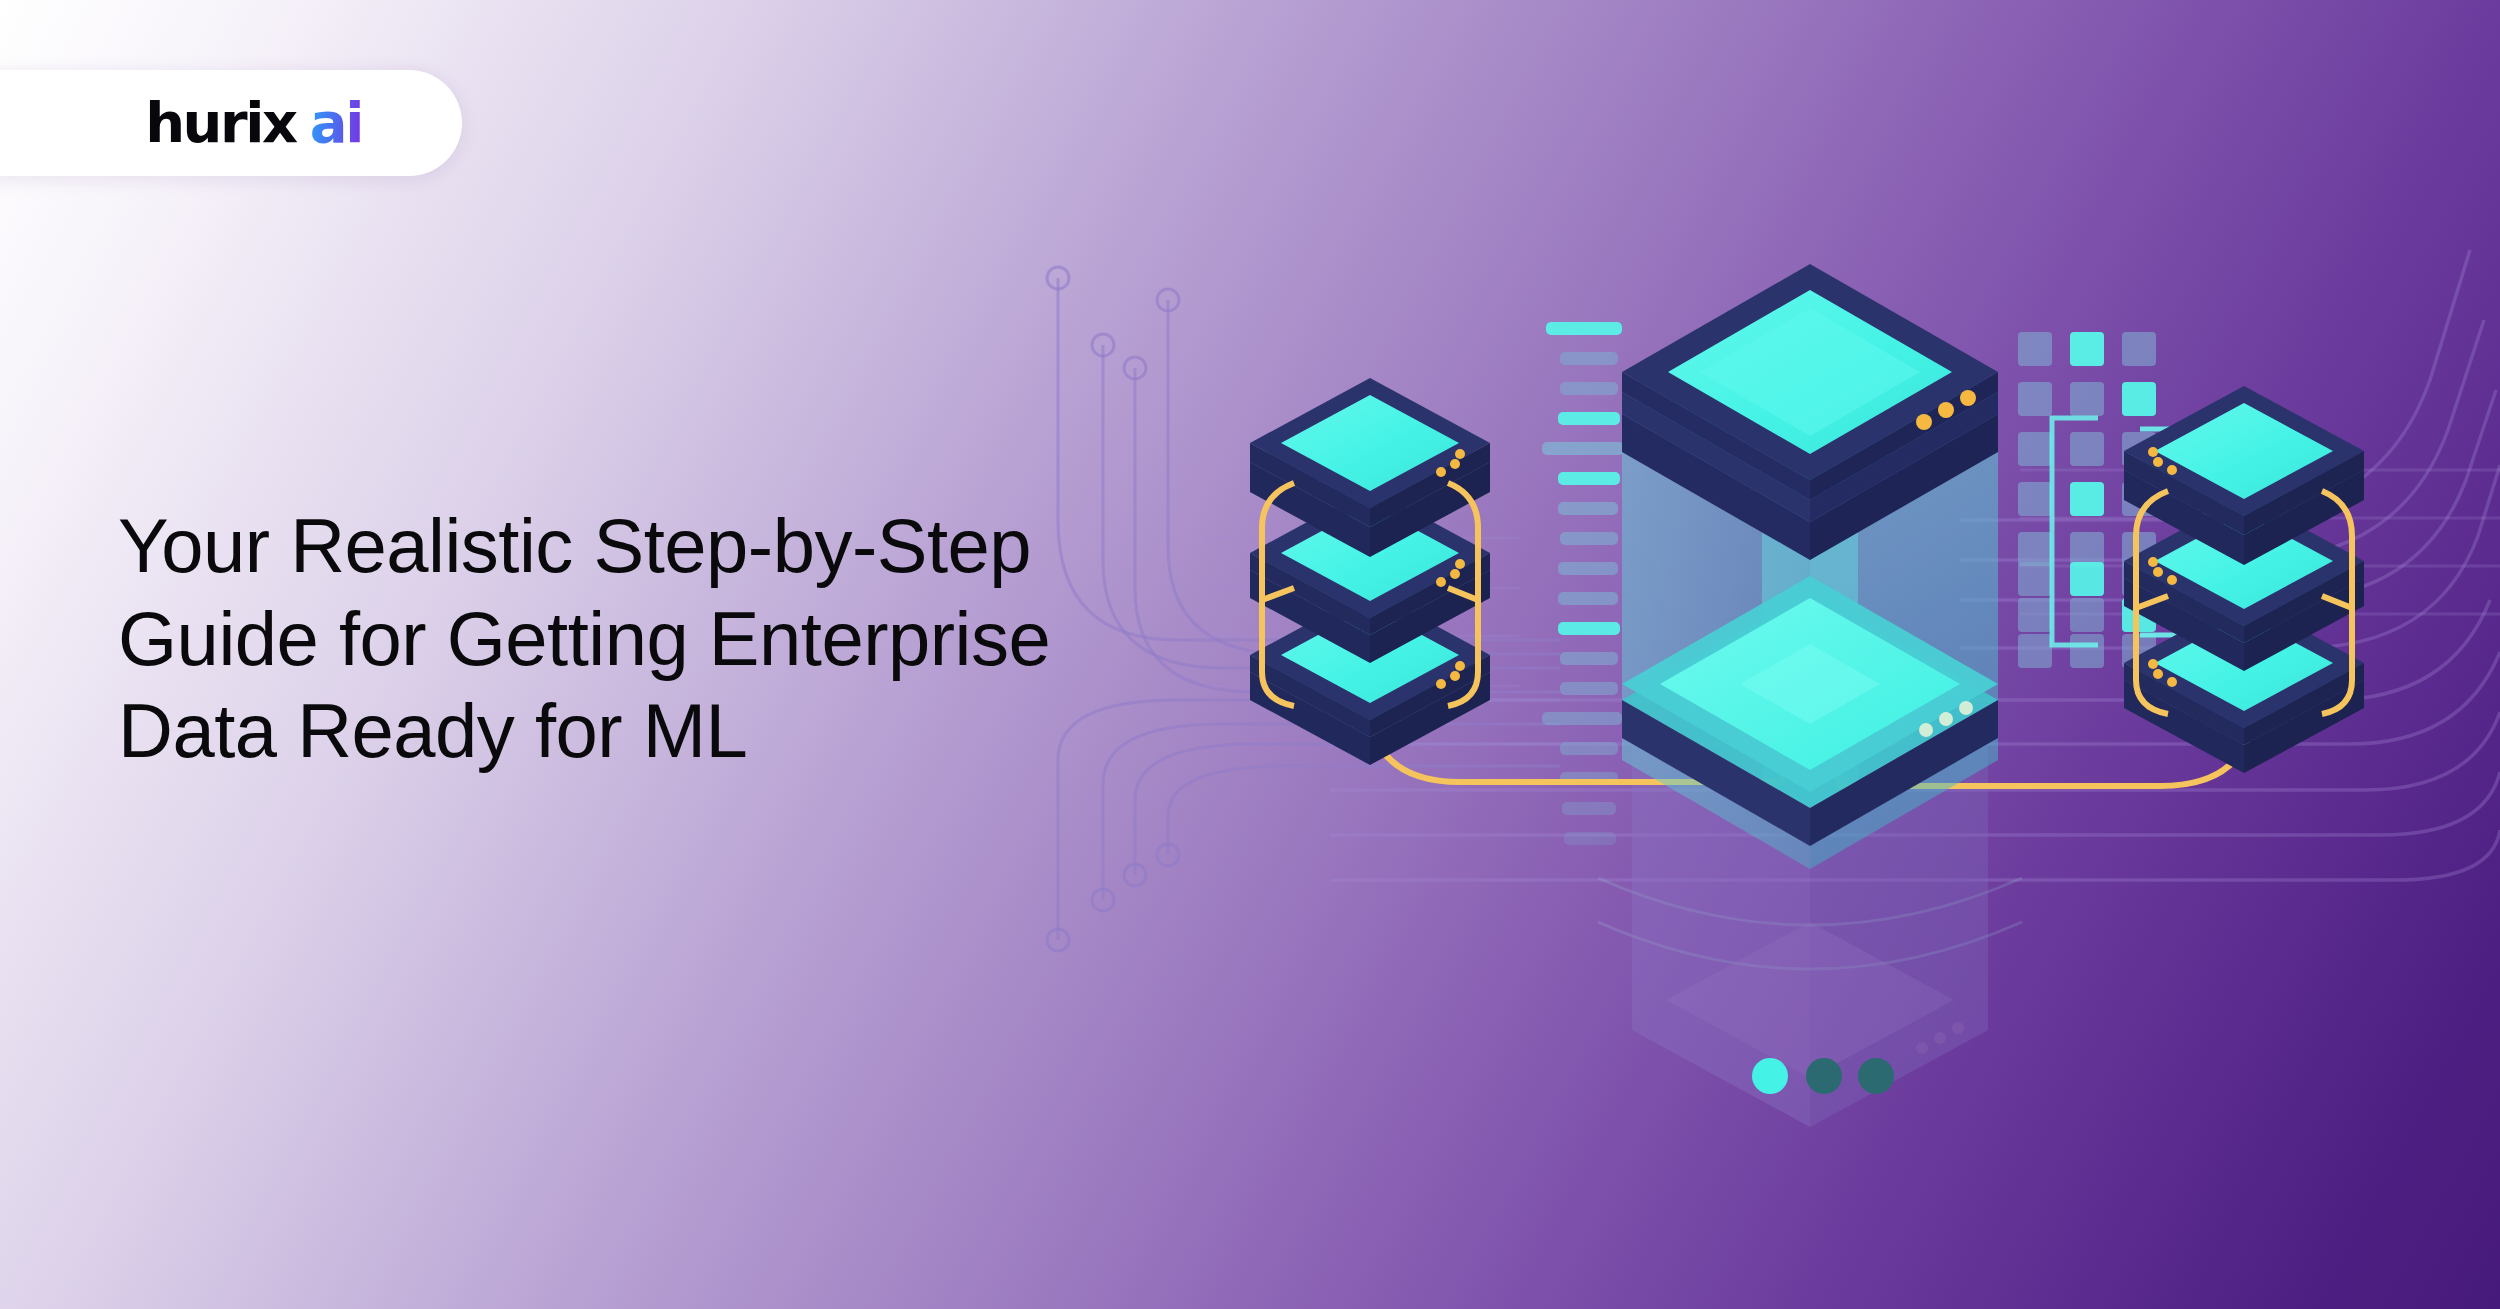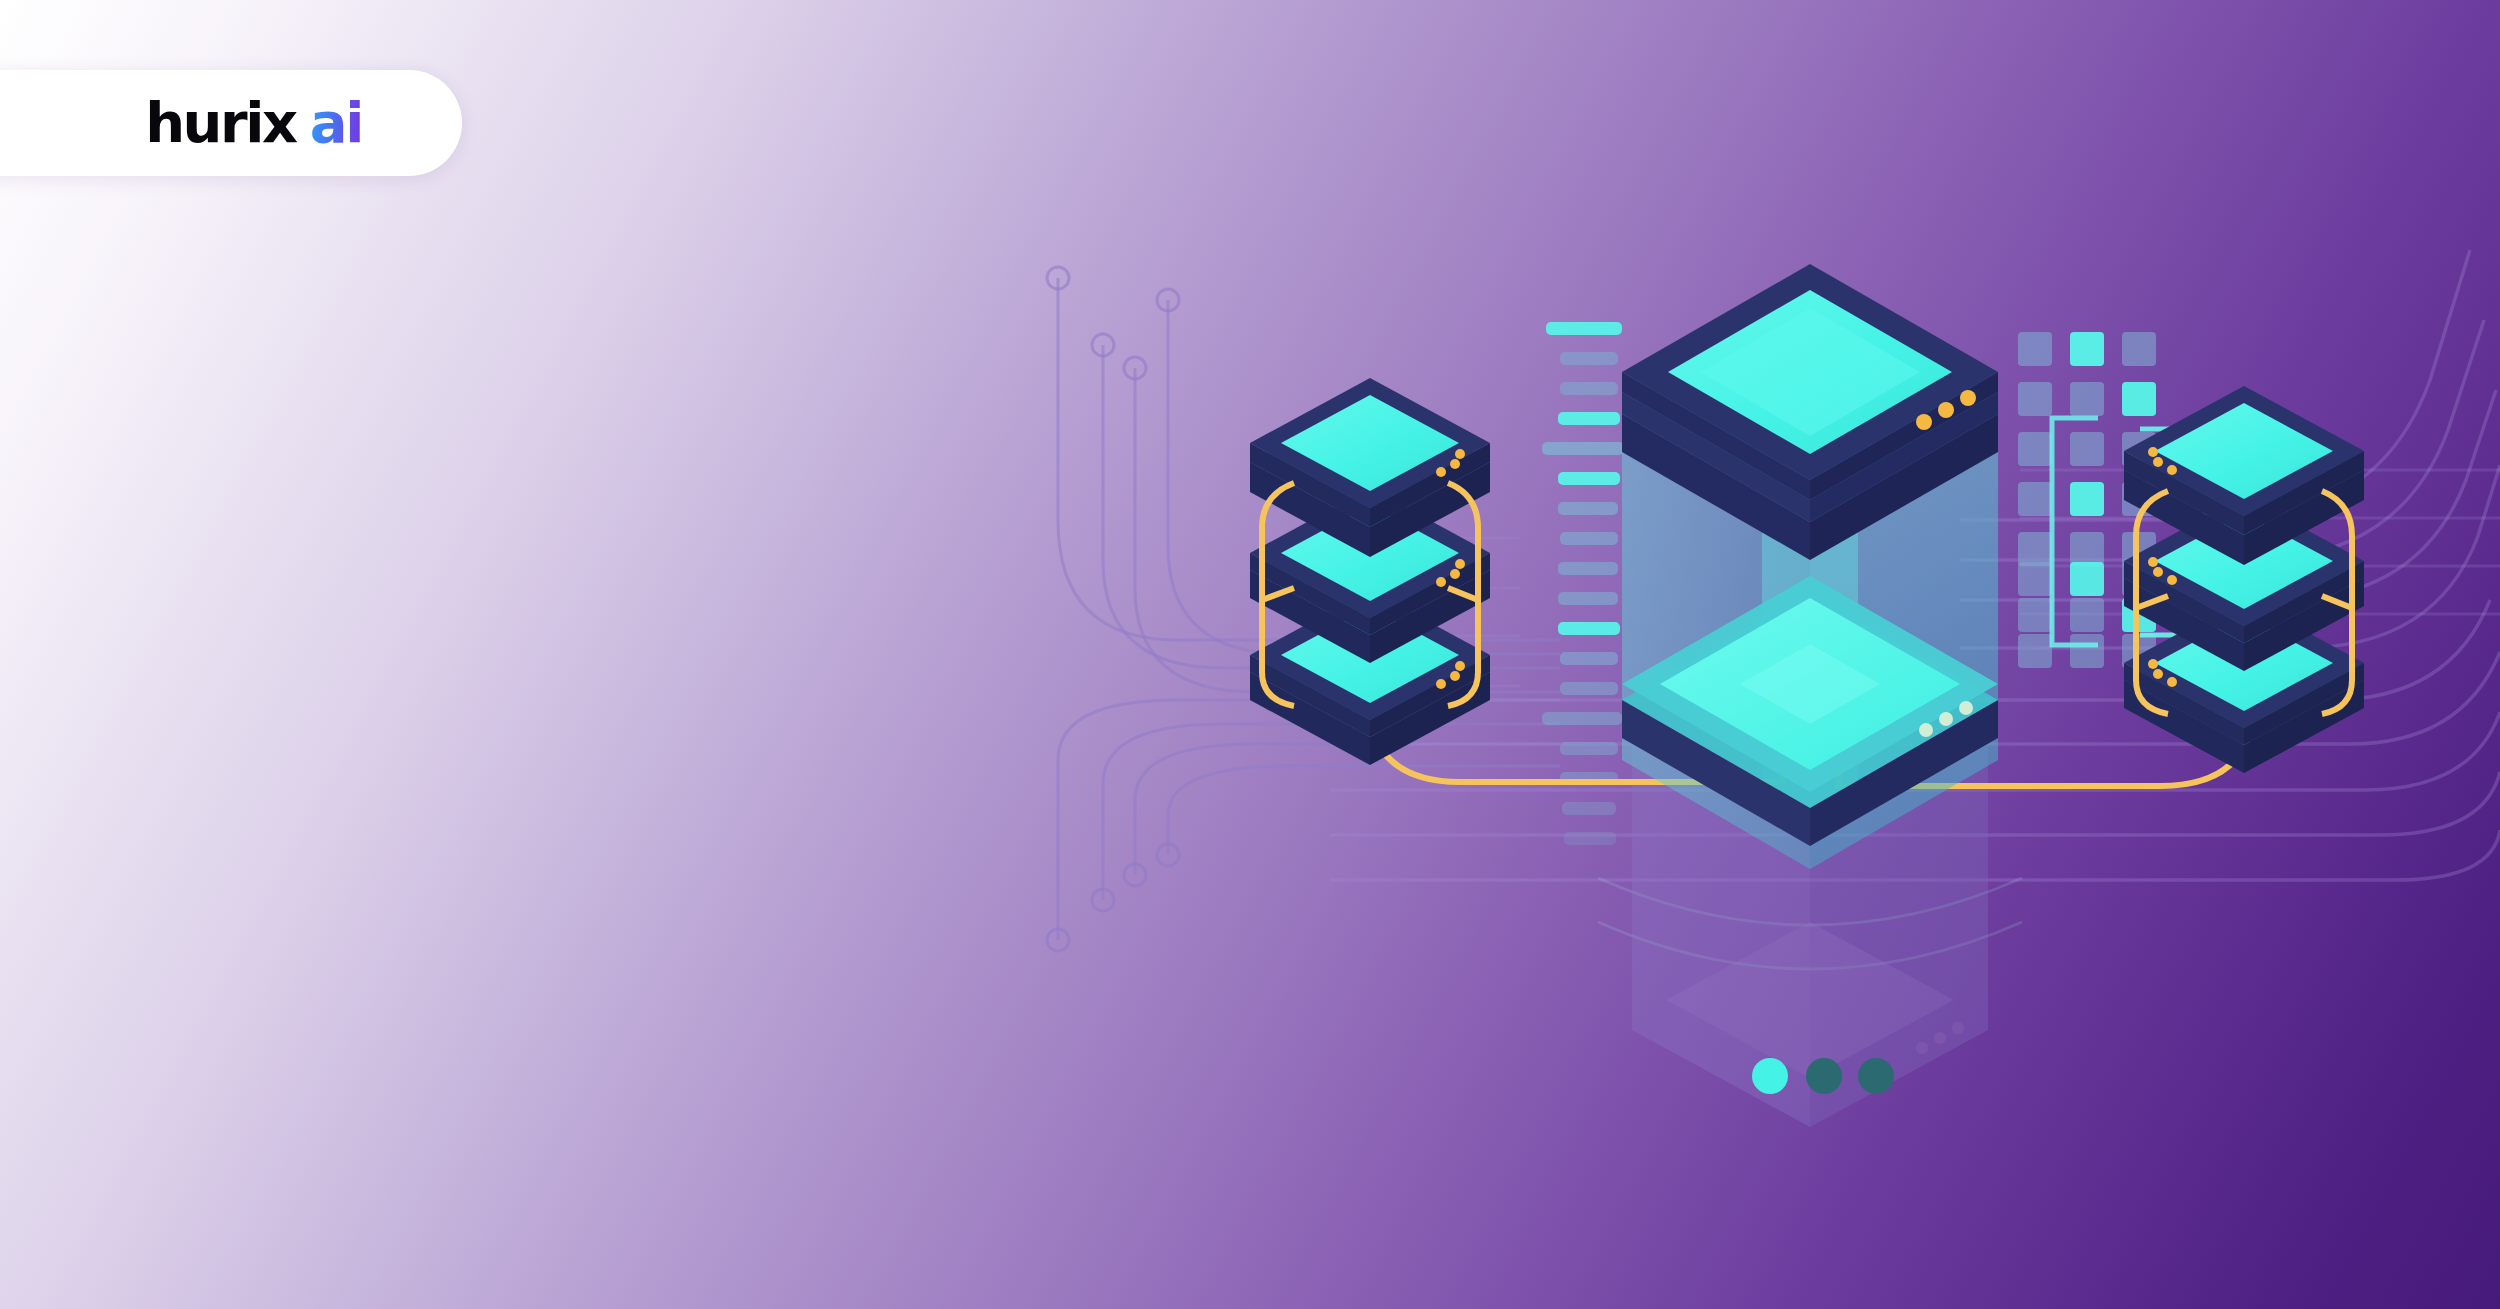--- a/index.html
+++ b/index.html
@@ -405,14 +405,17 @@
 
   </svg>
 
   <div class="logo-pill">
     <div class="logo-word">
       <span class="logo-hurix">hurix</span>
       <span class="logo-ai">ai</span>
     </div>
   </div>
 
+  <h1 class="headline">Your Realistic Step-by-Step
+Guide for Getting Enterprise
+Data Ready for ML</h1>
 
 </div>
 
 </body></html>

